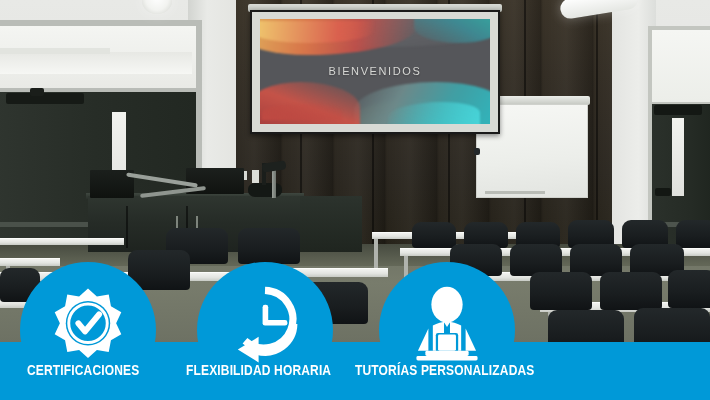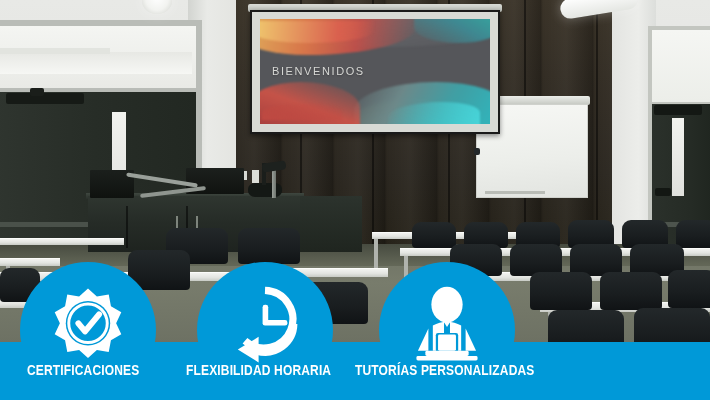--- a/index.html
+++ b/index.html
@@ -210,23 +210,23 @@
     filter:blur(1px);
   }
   .wv-greenmid {
     left:96px; bottom:-10px; width:120px; height:34px;
     background:linear-gradient(330deg,#8f9a72 0%,#6e7a6a 50%,rgba(90,95,95,0) 100%);
     border-radius:50% 55% 0 0;
     filter:blur(1.4px);
     opacity:.8;
   }
   .slide-title {
-    position:absolute; left:12px; right:0; top:50%;
+    position:absolute; left:0; right:0; top:50%;
     transform:translateY(-60%);
-    text-align:left;
+    text-align:center;
     color:#d6d7d4;
     font-size:11px;
     letter-spacing:1.6px;
     font-family:"Liberation Sans", sans-serif;
     text-shadow:0 1px 2px rgba(0,0,0,.25);
   }
 
   
   .wb-rail {
     position:absolute; left:474px; top:96px; width:116px; height:9px;

